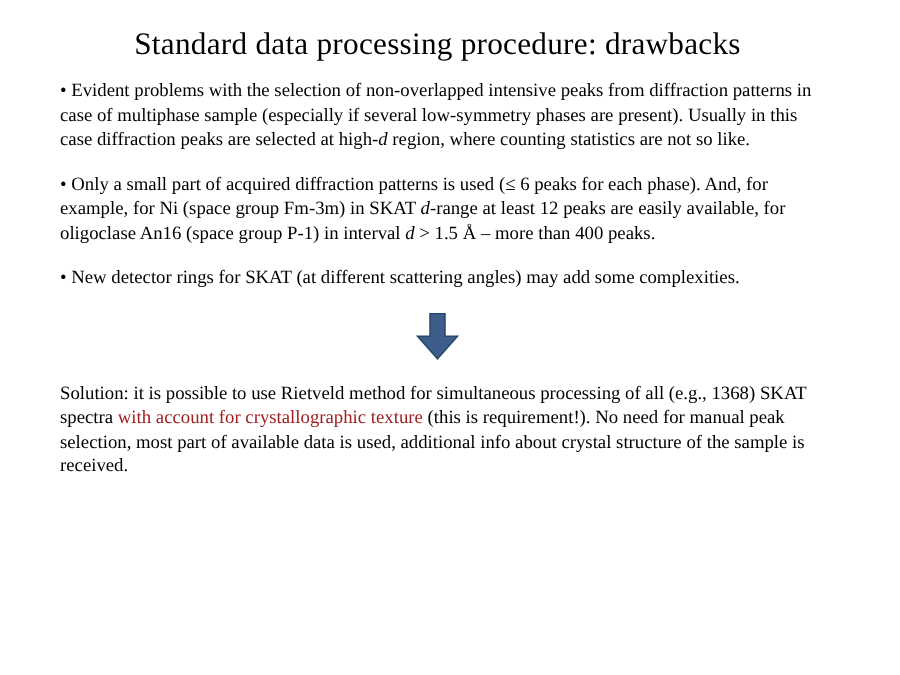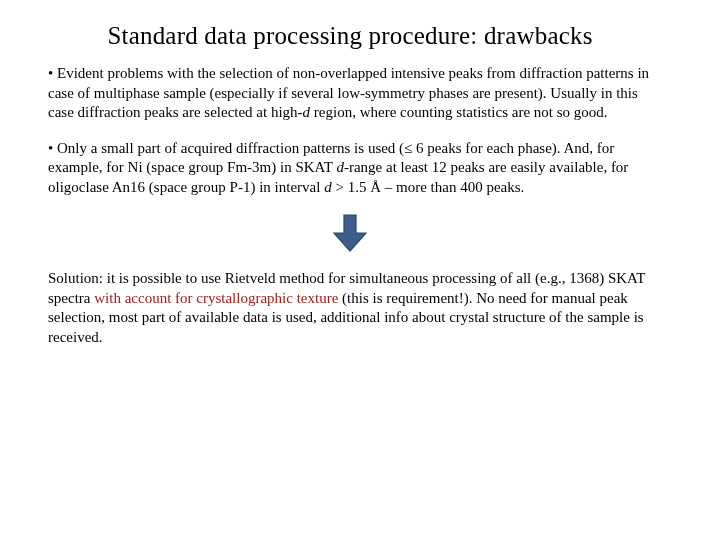--- a/index.html
+++ b/index.html
@@ -36,28 +36,29 @@
   .red { color: #a02020; text-align: right; }
 </style>
 </head>
 <body>
 
 <div class="slide">
 
   <div class="title">Standard data processing procedure: drawbacks</div>
 
   <div class="para">
-    <span>• Evident problems with the selection of non-overlapped intensive peaks from diffraction patterns in case of multiphase sample (especially if several low-symmetry phases are present). Usually in this case diffraction peaks are selected at high-</span><span class="ital">d</span><span> region, where counting statistics are not so good.</span>
+    <span>• Evident problems with the selection of non-overlapped intensive peaks from diffraction patterns in case of multiphase sample (especially if several low-symmetry phases are present). Usually in this case diffraction peaks are selected at high-</span><span class="ital">d</span><span> region, where counting statistics are not so like.</span>
   </div>
 
   <div class="para">
     <span>• Only a small part of acquired diffraction patterns is used (≤ 6 peaks for each phase). And, for example, for Ni (space group Fm-3m) in SKAT </span><span class="ital">d</span><span>-range at least 12 peaks are easily available, for oligoclase An16 (space group P-1) in interval </span><span class="ital">d</span><span> &gt; 1.5 Å – more than 400 peaks.</span>
   </div>
 
 
+  <div class="para">• New detector rings for SKAT (at different scattering angles) may add some complexities.</div>
 
   <div class="arrow-wrap">
     <svg width="40" height="44">
       <polygon points="14,4 26,4 26,22 36,22 20,40 4,22 14,22" fill="#3d5e8a"></polygon>
       <polygon points="14,4 26,4 26,22 36,22 20,40 4,22 14,22" fill="none" stroke-width="1.2" stroke="#29486e"></polygon>
     </svg>
   </div>
 
   <div class="para">
     <span>Solution: it is possible to use Rietveld method for simultaneous processing of all (e.g., 1368) SKAT spectra </span><span class="red">with account for crystallographic texture</span><span> (this is requirement!). No need for manual peak selection, most part of available data is used, additional info about crystal structure of the sample is received.</span>

